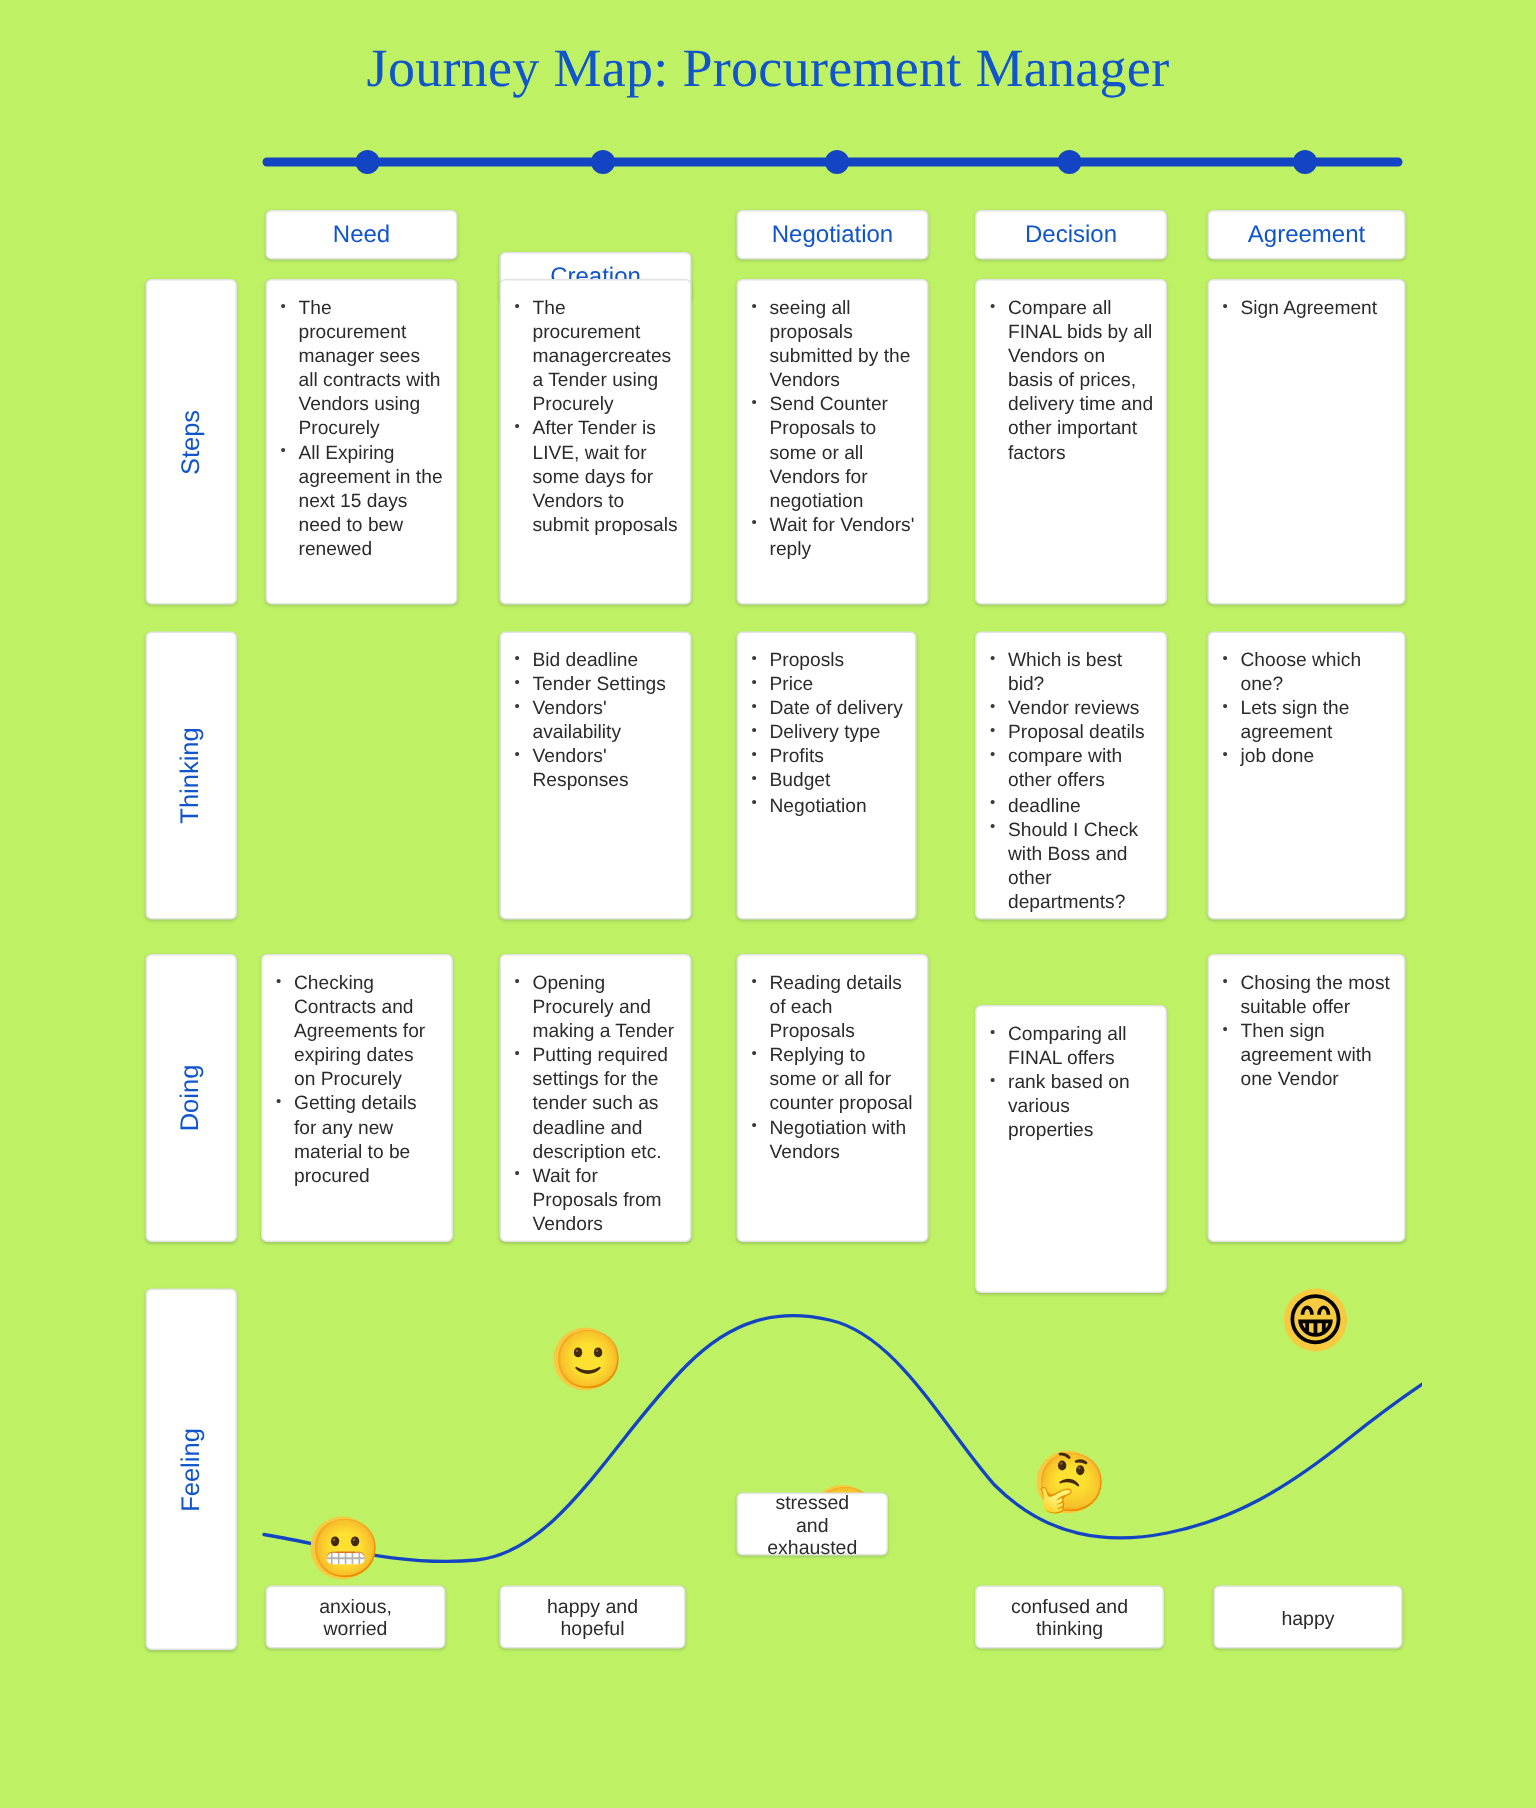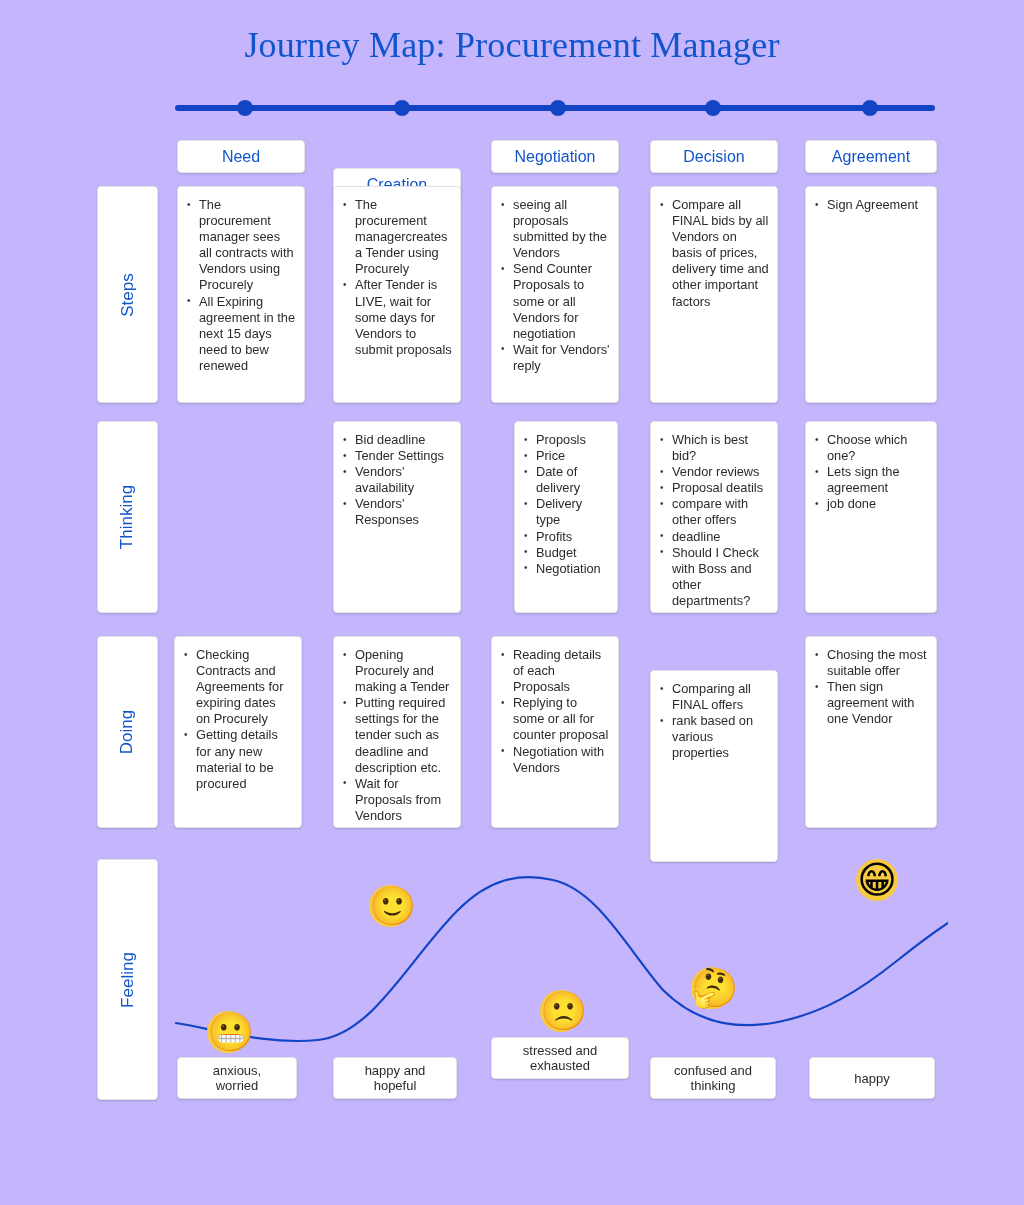--- a/index.html
+++ b/index.html
@@ -9,21 +9,21 @@
     height: 1205px;
     background: #ffffff;
     font-family: "Liberation Sans", sans-serif;
     overflow: hidden;
   }
 
   #canvas {
     position: relative;
     width: 1024px;
     height: 1205px;
-    background: #c4b5fd;
+    background: #bef264;
   }
 
   
   .title {
     position: absolute;
     left: 0;
     top: 24px;
     width: 1024px;
     text-align: center;
     font-family: "Liberation Serif", serif;
@@ -221,21 +221,21 @@
     <span>Thinking</span>
   </div>
   <div class="card content-card" style="left:333px; top:421px; width:128px; height:192px;">
       <ul>
         <li>Bid deadline</li>
         <li>Tender Settings</li>
         <li>Vendors' availability</li>
         <li>Vendors' Responses</li>
       </ul>
     </div>
-  <div class="card content-card" style="left:514px; top:421px; width:104px; height:192px;">
+  <div class="card content-card" style="left:491px; top:421px; width:120px; height:192px;">
       <ul>
         <li>Proposls</li>
         <li>Price</li>
         <li>Date of delivery</li>
         <li>Delivery type</li>
         <li>Profits</li>
         <li>Budget</li>
         <li>Negotiation</li>
       </ul>
     </div>
@@ -313,21 +313,21 @@
       <div class="emoji-circle" style="left: 856px; top: 859px; width: 42px; height: 42px; background: rgb(247, 202, 63);"></div>
       <div class="emoji" style="left: 856px; top: 859px;">😁</div>
     </div>
 
   <div class="card caption-card" style="left:177px; top:1057px; width:120px;">
       <span>anxious, worried</span>
     </div>
   <div class="card caption-card" style="left:333px; top:1057px; width:124px;">
       <span>happy and hopeful</span>
     </div>
-  <div class="card caption-card" style="left:491px; top:1037px; width:138px;">
+  <div class="card caption-card" style="left:491px; top:995px; width:101px;">
       <span>stressed and exhausted</span>
     </div>
   <div class="card caption-card" style="left:650px; top:1057px; width:126px;">
       <span>confused and thinking</span>
     </div>
   <div class="card caption-card" style="left:809px; top:1057px; width:126px;">
       <span>happy</span>
     </div>
 
 </div>

